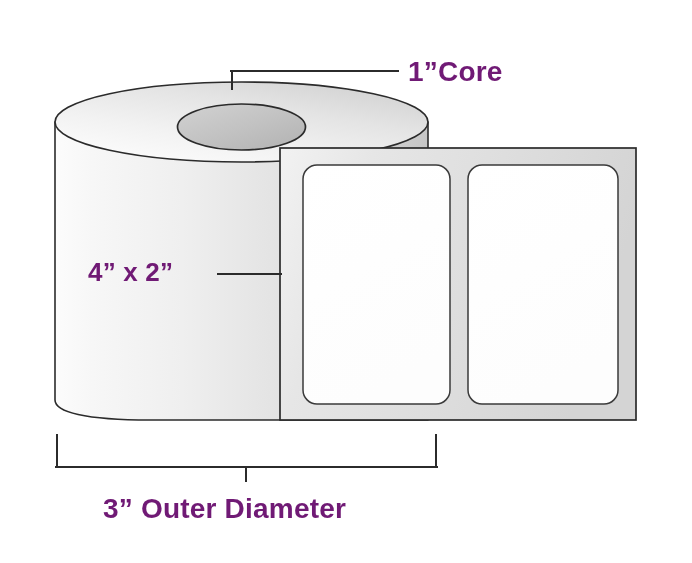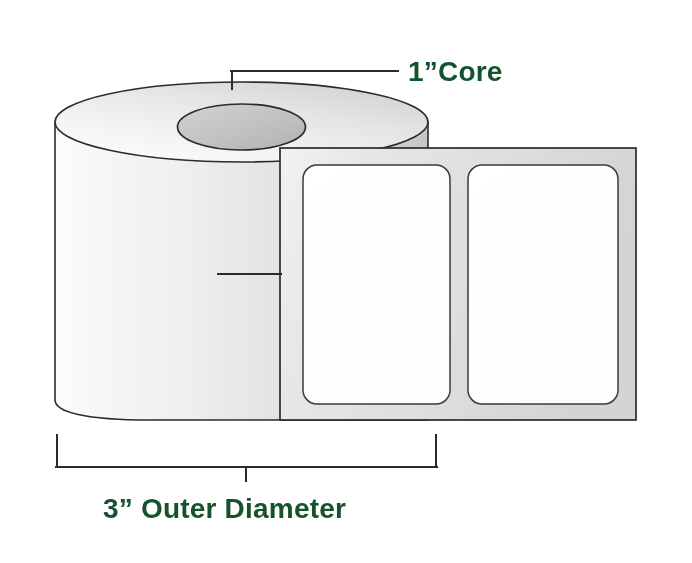--- a/index.html
+++ b/index.html
@@ -21,21 +21,21 @@
     width: 692px;
     height: 563px;
   }
   #art {
     position: absolute;
     left: 0;
     top: 0;
   }
   .lbl {
     position: absolute;
-    color: #14532d;
+    color: #701a75;
     font-family: "Liberation Sans", sans-serif;
     font-weight: bold;
     white-space: nowrap;
     letter-spacing: 0.2px;
   }
   #label-core {
     left: 408px;
     top: 56px;
     font-size: 28px;
   }
@@ -129,16 +129,17 @@
       <line x1="57" y1="435" x2="57" y2="467"></line>
       <line x1="56" y1="467" x2="437" y2="467"></line>
       <line x1="436" y1="435" x2="436" y2="467"></line>
       <line x1="246" y1="467" x2="246" y2="481"></line>
     </g>
 
   </svg>
 
   <div class="lbl" id="label-core">1”Core</div>
 
+  <div class="lbl" id="label-size">4” x 2”</div>
 
   <div class="lbl" id="label-od">3” Outer Diameter</div>
 
 </div>
 
 </body></html>

